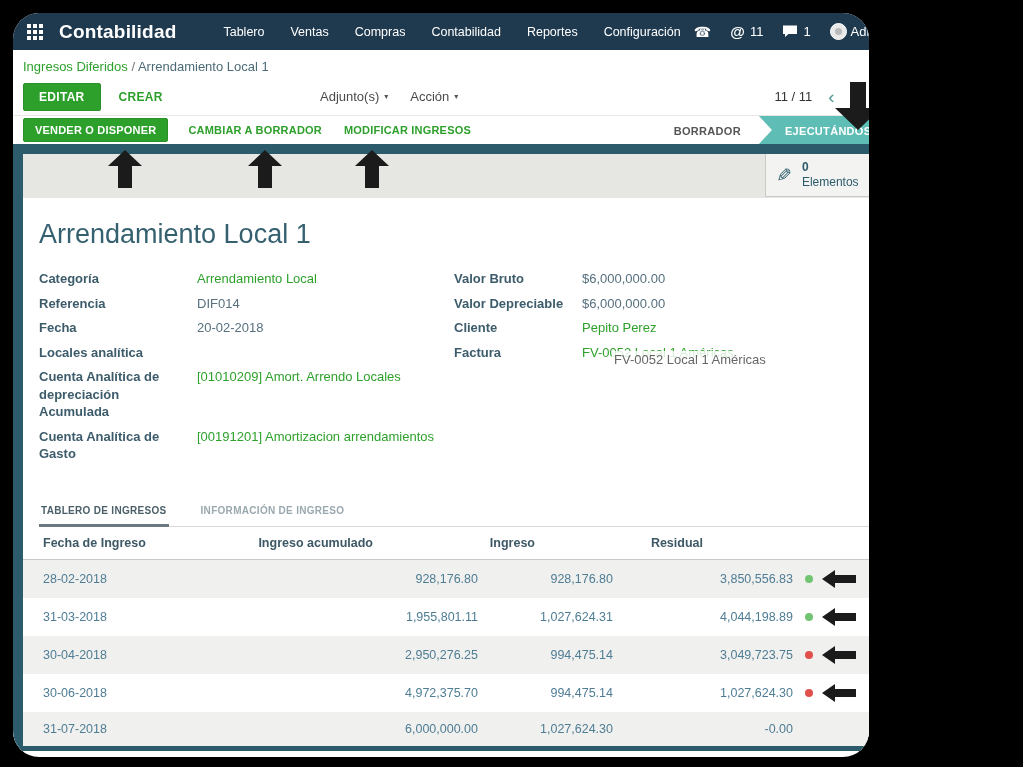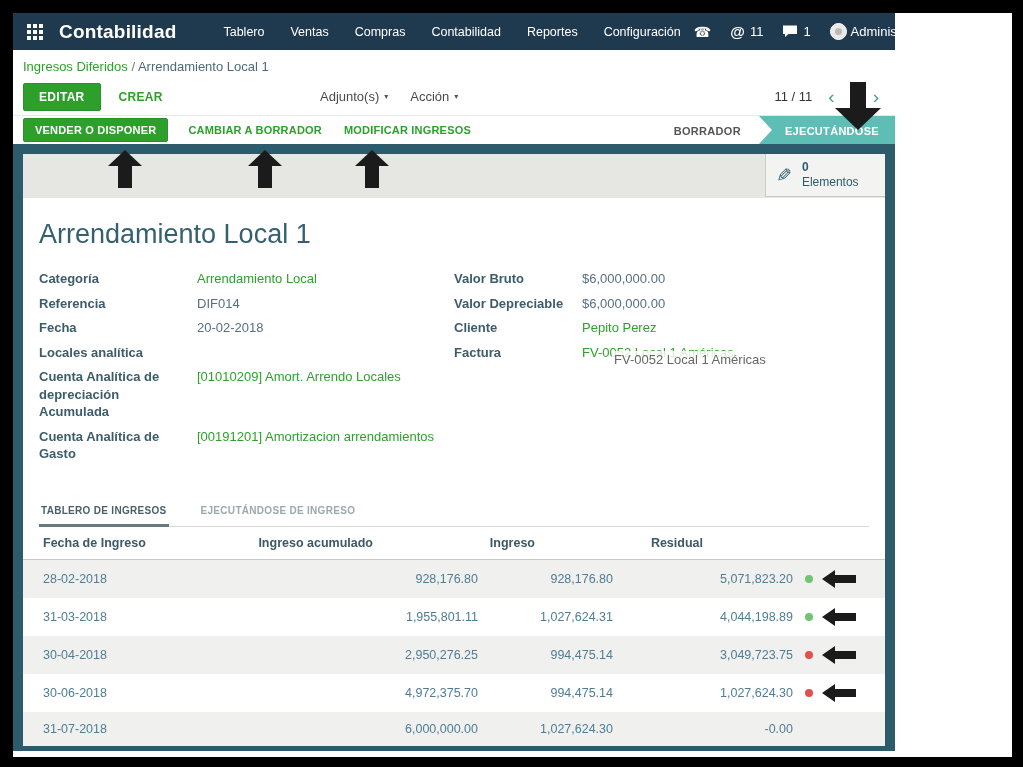--- a/index.html
+++ b/index.html
@@ -1,18 +1,18 @@
 <!DOCTYPE html>
 <html><head>
 <meta charset="utf-8">
 <style>
   * { margin:0; padding:0; box-sizing:border-box; }
   html,body { width:1023px; height:767px; }
   body { background:#000; position:relative; font-family:"Liberation Sans", sans-serif; }
-  .page { position:absolute; left:13px; top:13px; width:999px; height:744px; background:#fff; overflow:hidden; }
+  .page { position:absolute; left:13px; top:13px; width:856px; height:744px; background:#fff; overflow:hidden;border-radius:26px; }
   .app { position:absolute; left:0; top:0; width:882px; }
 
   
   .navbar { height:37px; background:#1f3a4f; display:flex; align-items:center; padding:0 14px; color:#fff; }
   .apps-icon { display:inline-grid; grid-template-columns:repeat(3,4px); grid-gap:2px; margin-right:16px; cursor:pointer; }
   .apps-icon i { width:4px; height:4px; background:#fff; display:block; }
   .brand { font-size:19px; font-weight:bold; margin-right:34px; letter-spacing:.2px; }
   .nav-menu { display:flex; }
   .nav-item { font-size:12.5px; padding:0 13px; cursor:pointer; white-space:nowrap; }
   .nav-right { margin-left:auto; display:flex; align-items:center; gap:19px; font-size:13px; }
@@ -245,21 +245,21 @@
             </div>
             <div class="field-row">
               <div class="f-label">Factura</div>
               <div class="f-value link">FV-0052 Local 1 Américas<span class="tooltip">FV-0052 Local 1 Américas</span></div>
             </div>
           </div>
       </div>
 
       <div class="tabs">
           <span class="tab active">TABLERO DE INGRESOS</span>
-          <span class="tab inactive">EJECUTÁNDOSE DE INGRESO</span>
+          <span class="tab inactive">INFORMACIÓN DE INGRESO</span>
         </div>
 
       <table class="board">
         <colgroup>
             <col style="width:215px">
             <col style="width:240px">
             <col style="width:135px">
             <col style="width:180px">
             <col style="width:92px">
           </colgroup>
@@ -270,21 +270,21 @@
               <th class="h-inc">Ingreso</th>
               <th class="h-res">Residual</th>
               <th></th>
             </tr>
           </thead>
         <tbody>
             <tr>
               <td class="c-date">28-02-2018</td>
               <td class="c-num">928,176.80</td>
               <td class="c-num">928,176.80</td>
-              <td class="c-num">5,071,823.20</td>
+              <td class="c-num">3,850,556.83</td>
               <td class="c-dot">
                 <span class="dot-wrap">
                   <span class="dot green"></span>
                   <svg class="arrow-left" width="34" height="18" viewBox="0 0 34 18">
     <polygon points="34,5 13,5 13,0 0,9 13,18 13,13 34,13"></polygon>
   </svg>
                 </span>
               </td>
             </tr>
             <tr>

